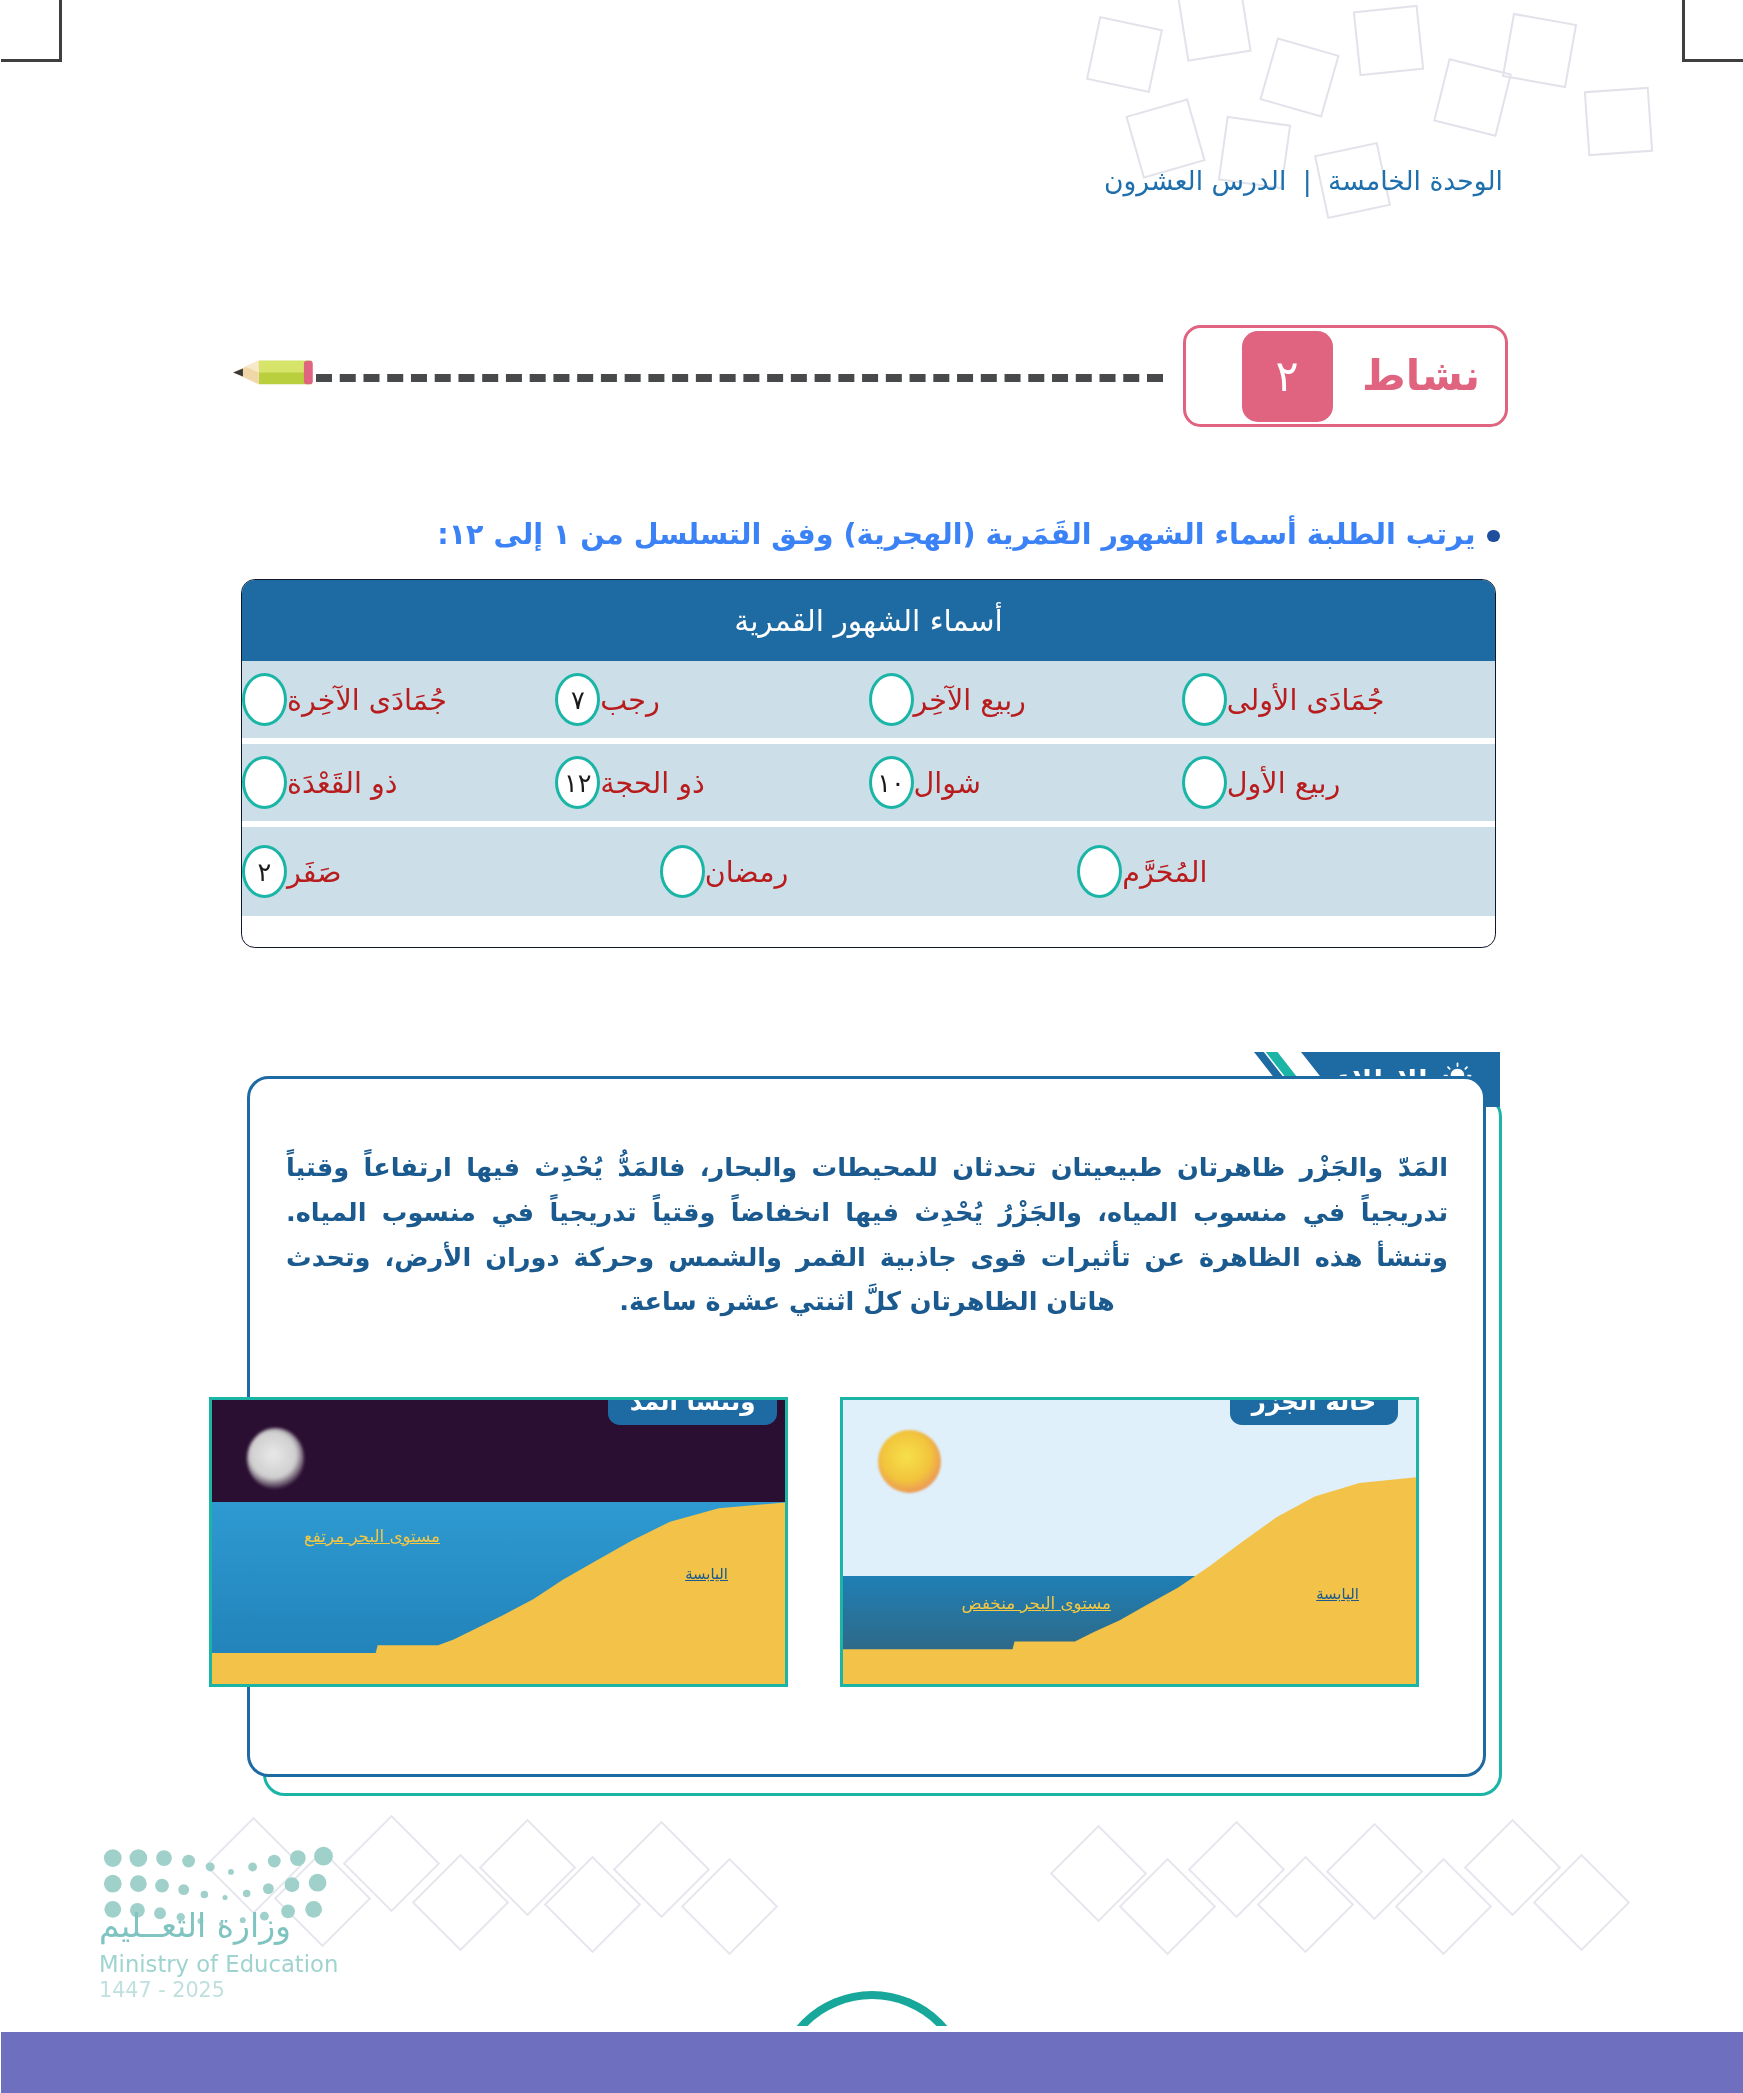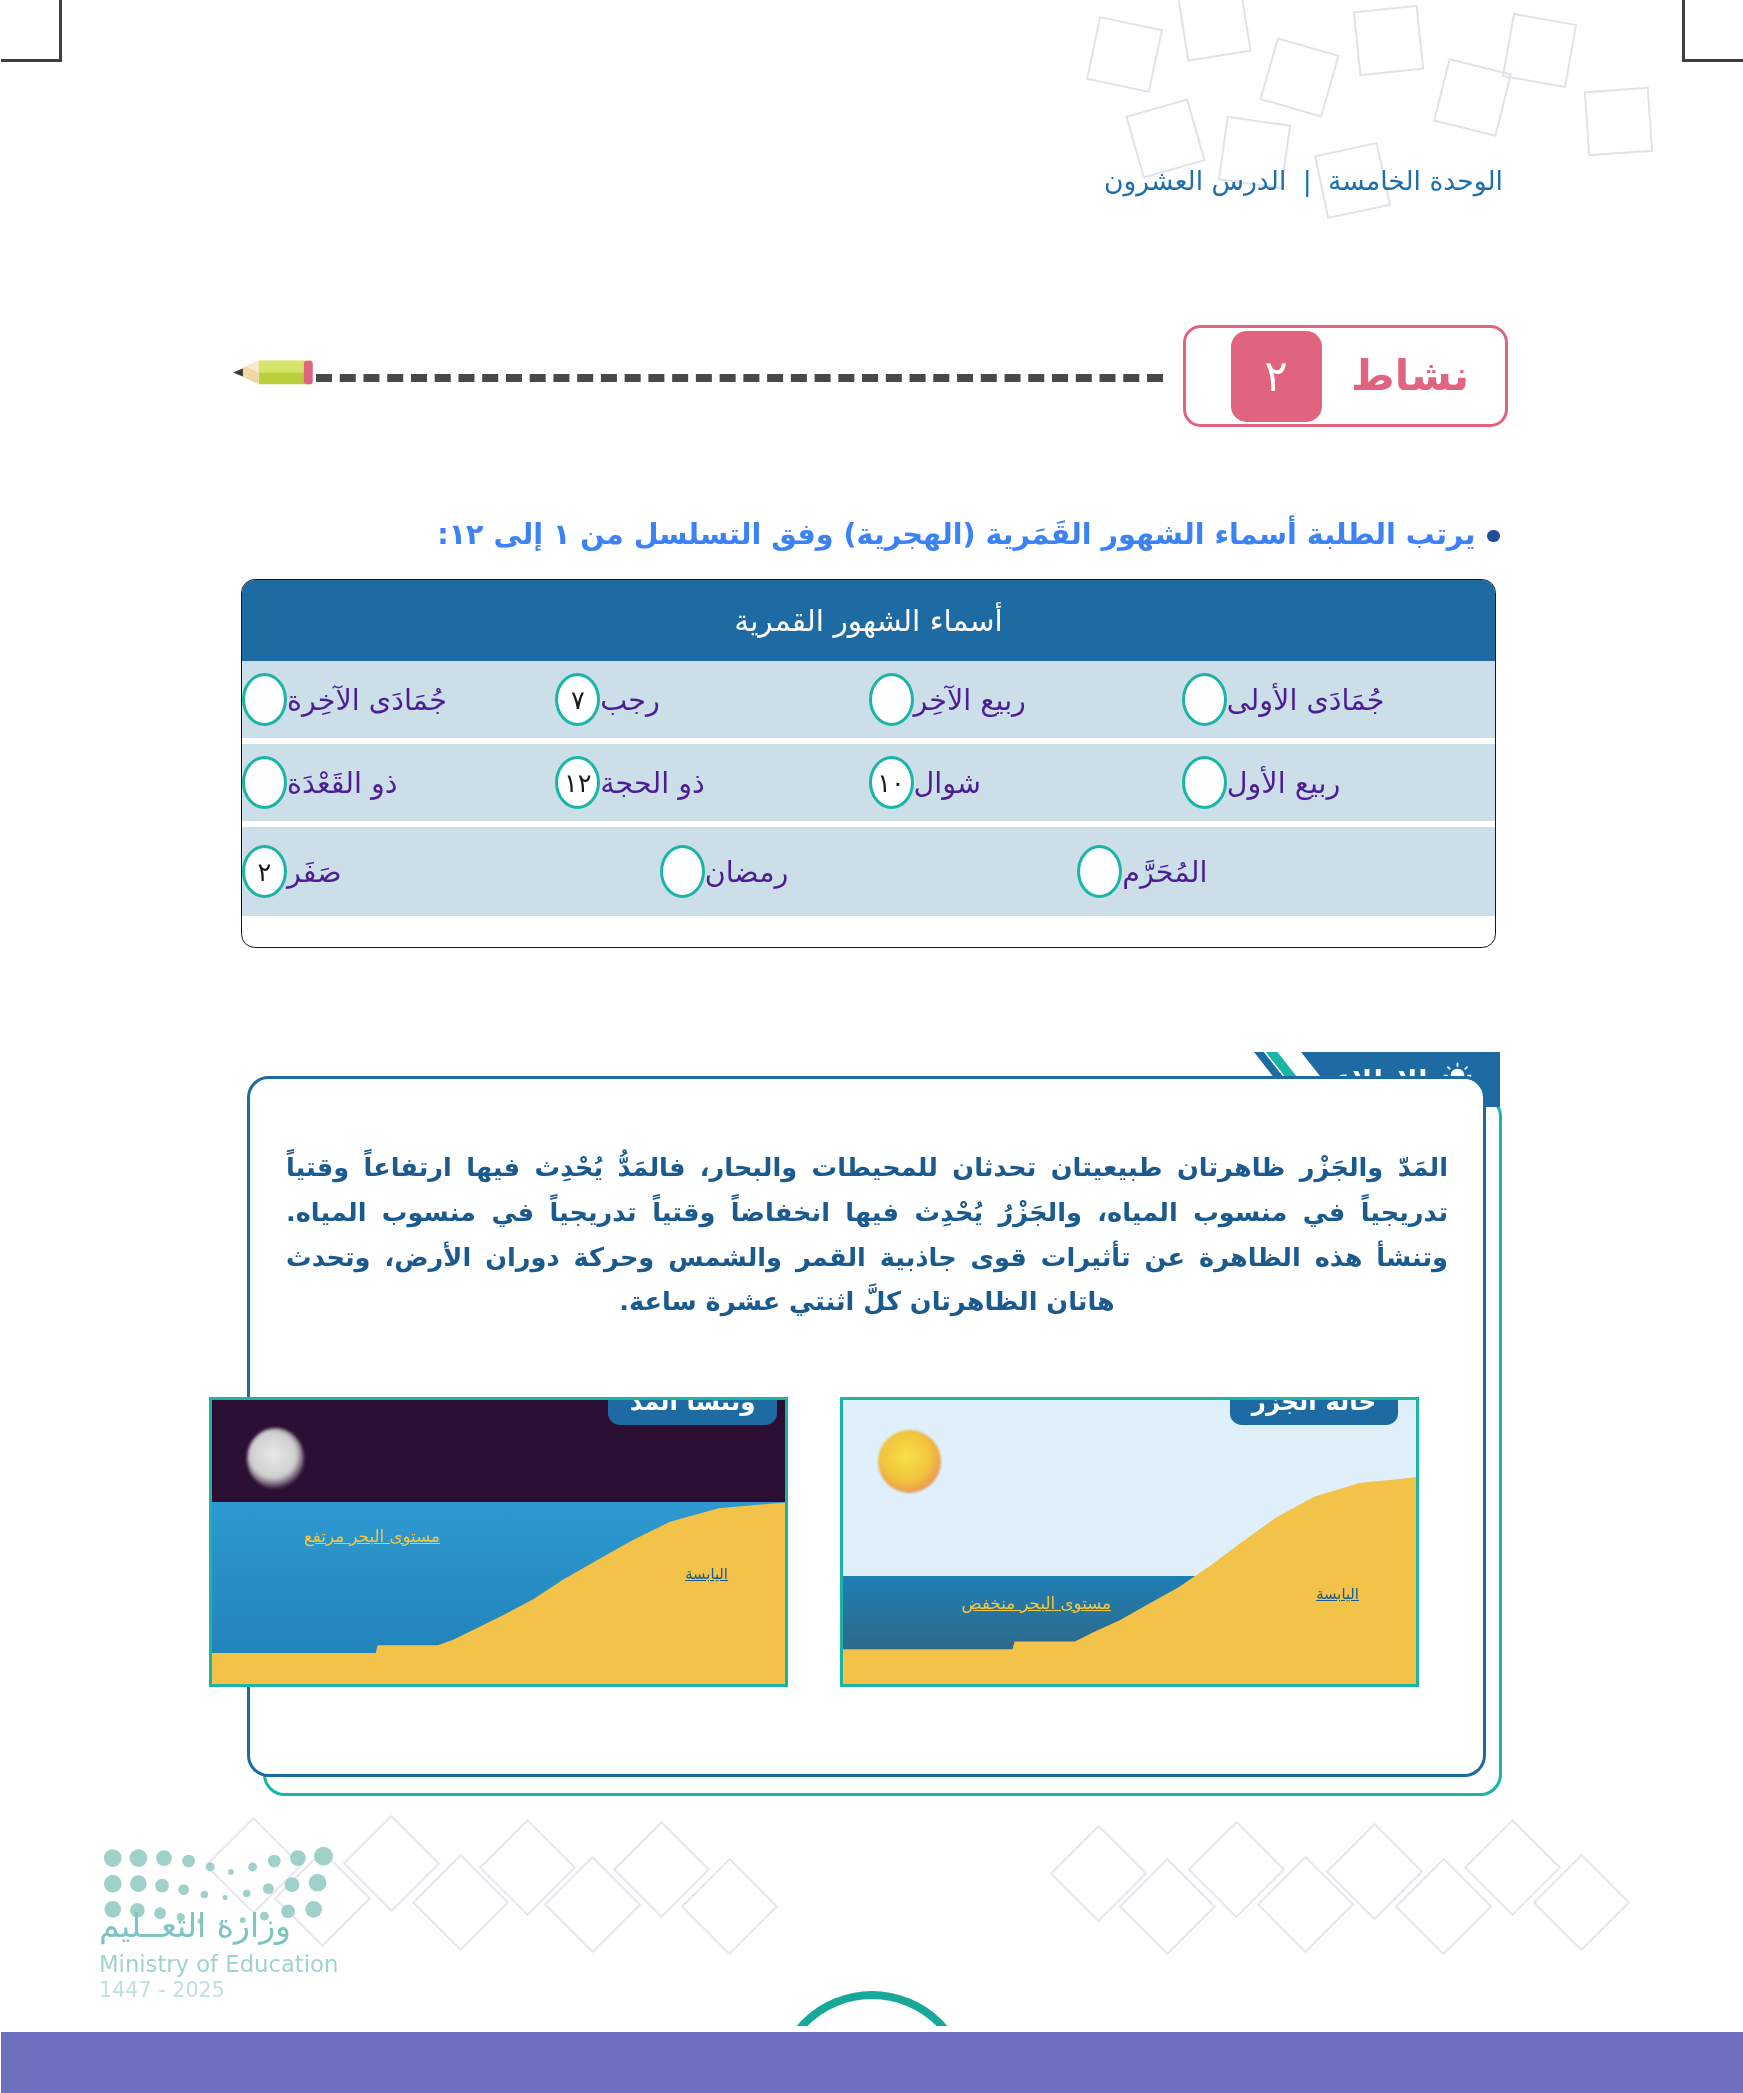--- a/index.html
+++ b/index.html
@@ -44,21 +44,21 @@
   .activity-badge {
     position:absolute; right:0; top:0;
     width:325px; height:102px;
     border:3px solid #e0637f; border-radius:17.7px;
     background:#ffffff;
     display:flex; align-items:center; justify-content:flex-start;
     box-sizing:border-box;
   }
   .activity-badge .word {
     color:#e0637f; font-size:42px; font-weight:bold;
-    margin-right:36px; line-height:1;
+    margin-right:25px; line-height:1;
   }
   .activity-badge .num-box {
     width:91px; height:91px; background:#e0637f;
     border-radius:15.8px; margin-right:29.6px;
     display:flex; align-items:center; justify-content:center;
     color:#ffffff; font-size:43px; line-height:1;
   }
   .activity-dash {
     position:absolute; right:345px; top:49px; width:847px; height:0;
     border-top:8.9px dashed #47494b;
@@ -104,21 +104,21 @@
     direction:rtl;
   }
   .circle {
     width:45px; height:53px; border-radius:50%;
     border:3px solid #1ab5a6; background:#ffffff;
     display:flex; align-items:center; justify-content:center;
     font-size:25.6px; color:#1a1a1a; flex:0 0 auto;
     box-sizing:border-box;
   }
   .month-name {
-    font-size:28.6px; color:#4c1d95; margin-right:11.8px; white-space:nowrap;
+    font-size:28.6px; color:#b91c1c; margin-right:11.8px; white-space:nowrap;
   }
 
   
   .info-banner {
     position:absolute; top:1052px; right:244px;
     height:55px; display:flex; align-items:center; direction:rtl;
   }
   .info-tab {
     background:#1e6aa3; color:#ffffff;
     height:55px; padding:0 25.6px 0 33px;

